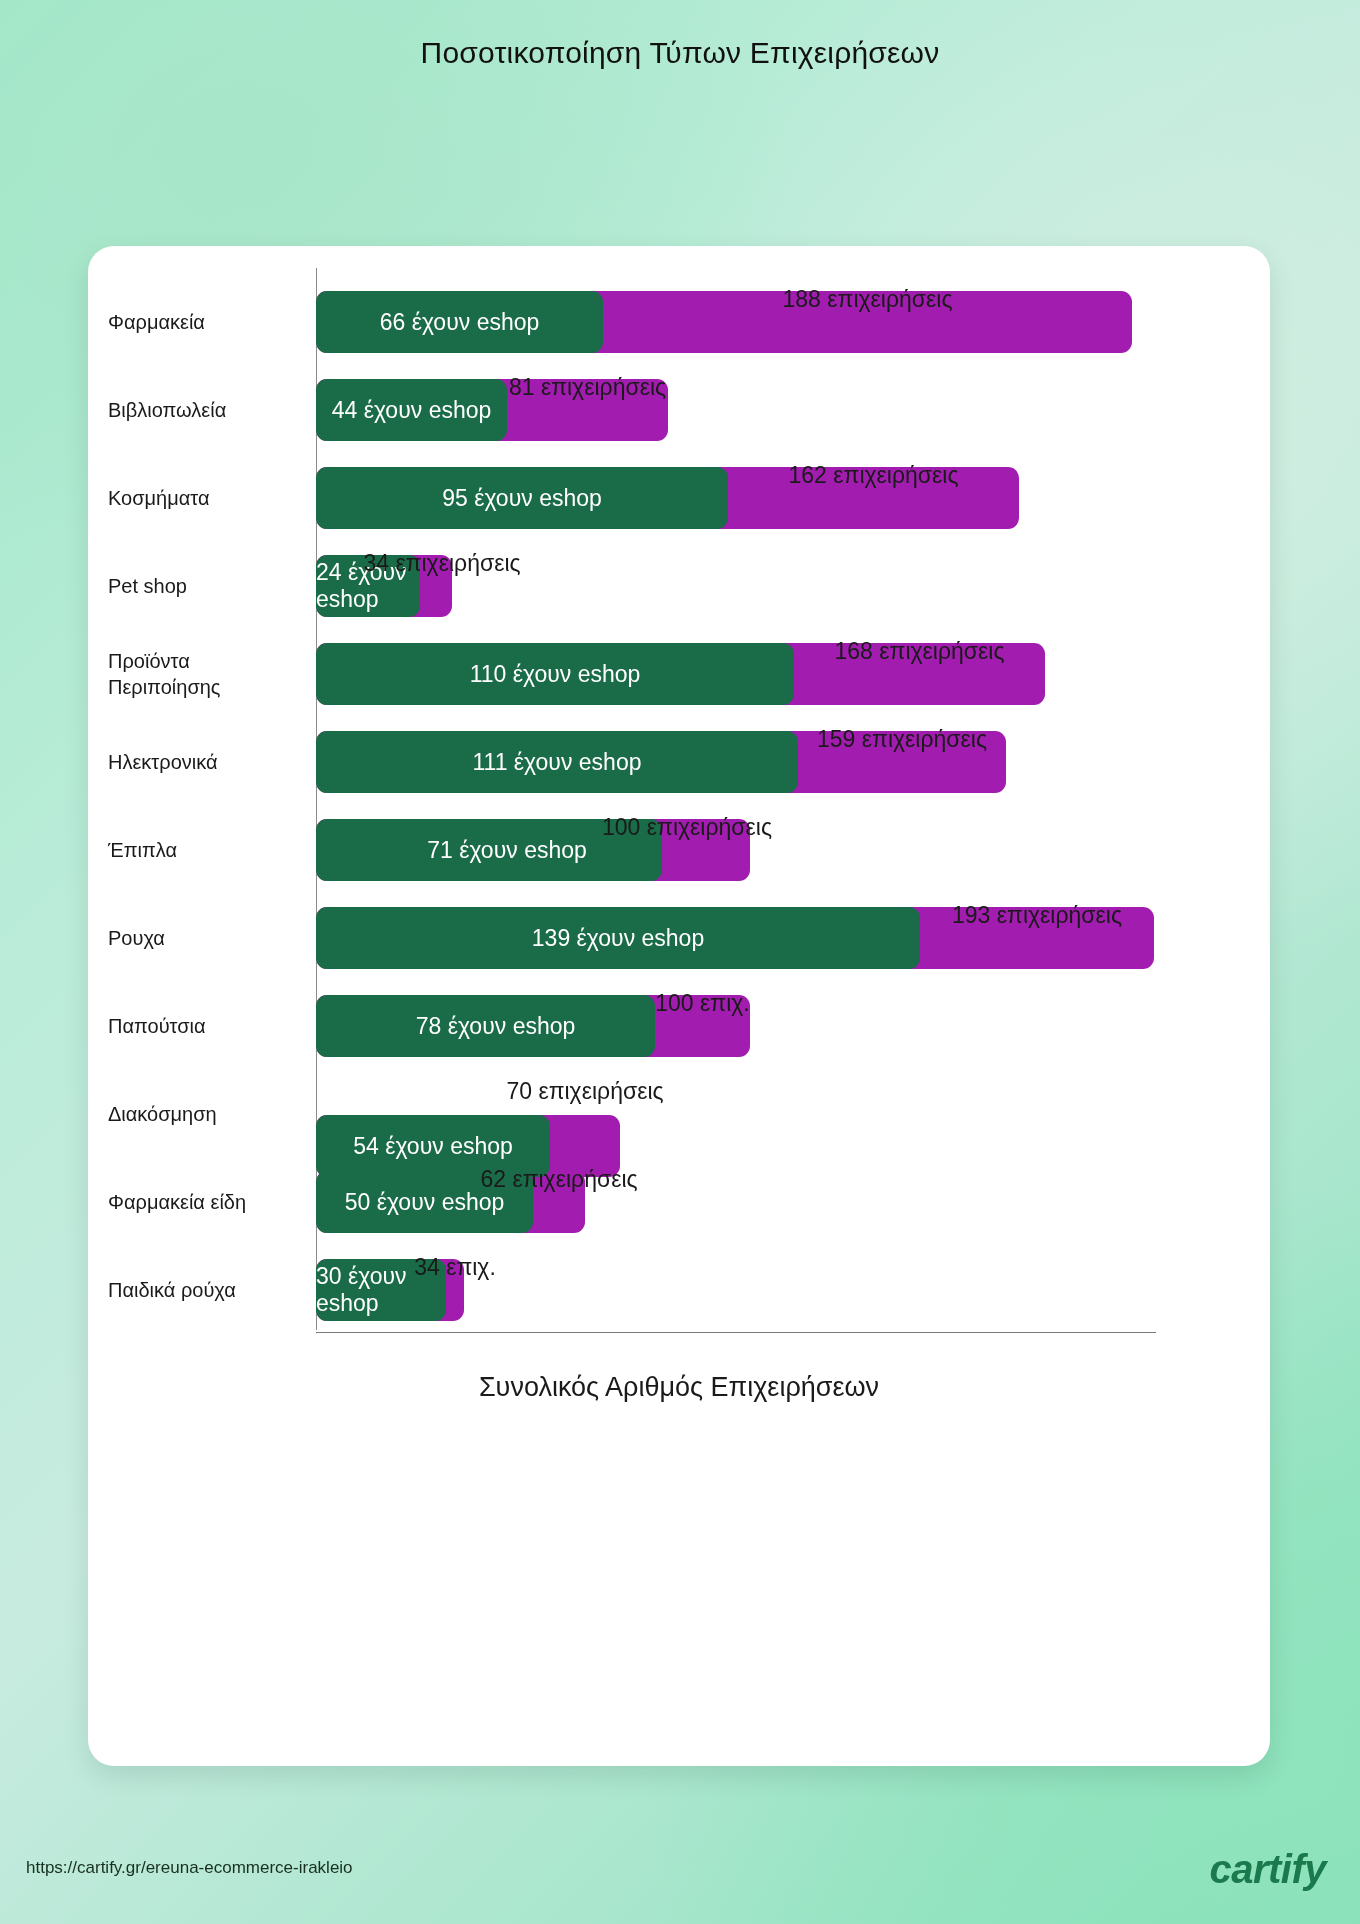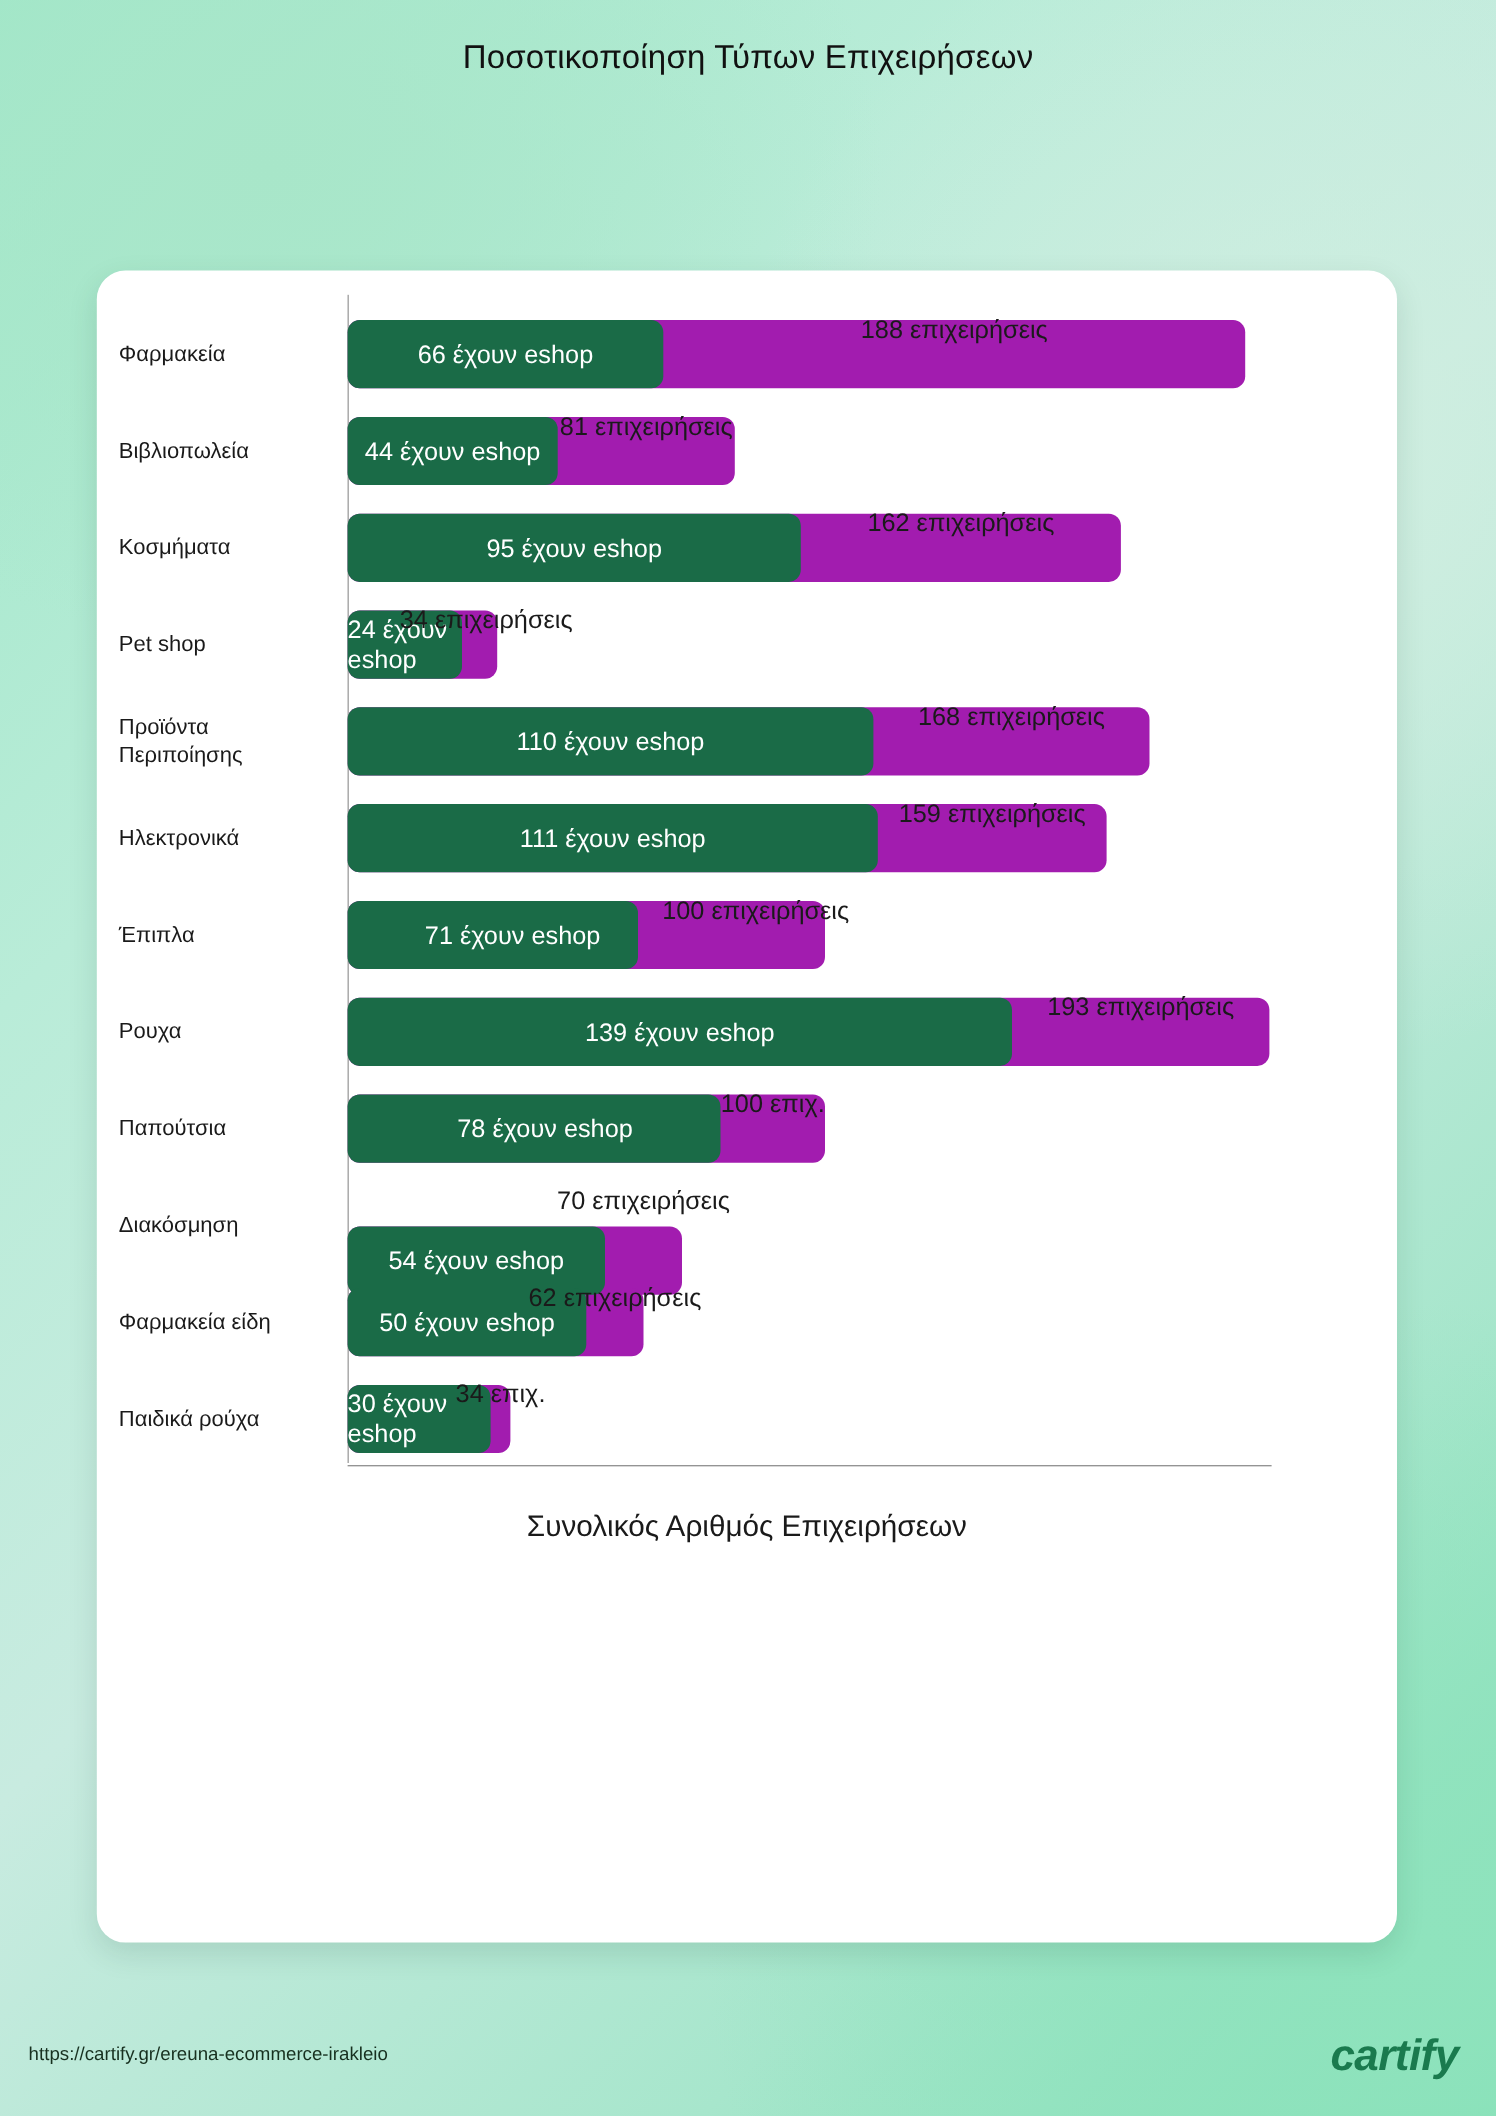--- a/index.html
+++ b/index.html
@@ -188,21 +188,21 @@
           <div class="track" style="width: 690px;">
             <div class="bar" style="width: 482px;">
               <span>111 έχουν eshop</span>
             </div>
           </div>
           <div class="total-text" style="left: 814px; transform: translateX(-50%);">159 επιχειρήσεις</div>
         </div>
         <div class="row" style="top: 550px;">
           <div class="row-label">Έπιπλα</div>
           <div class="track" style="width: 434px;">
-            <div class="bar" style="width: 264px; padding-left: 36px;">
+            <div class="bar" style="width: 346px; padding-left: 36px;">
               <span>71 έχουν eshop</span>
             </div>
           </div>
           <div class="total-text" style="left: 599px; transform: translateX(-50%);">100 επιχειρήσεις</div>
         </div>
         <div class="row" style="top: 638px;">
           <div class="row-label">Ρουχα</div>
           <div class="track" style="width: 838px;">
             <div class="bar" style="width: 604px;">
               <span>139 έχουν eshop</span>

